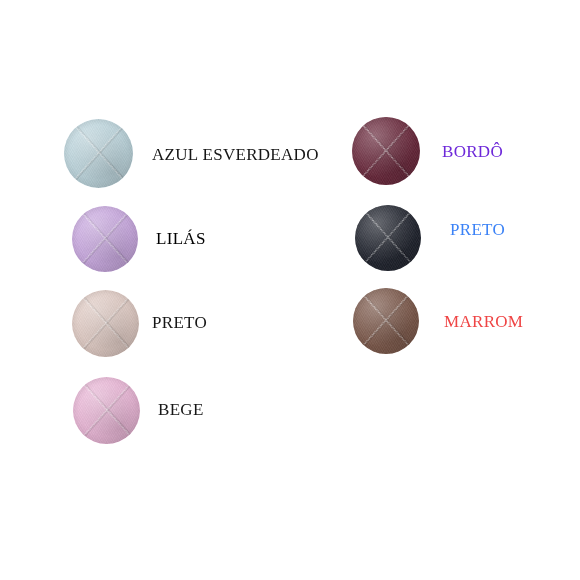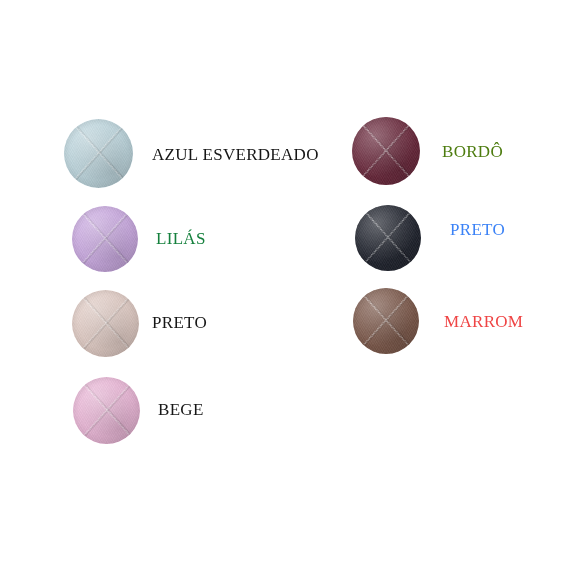--- a/index.html
+++ b/index.html
@@ -117,21 +117,21 @@
         <div class="disc-grain"></div>
         <div class="disc-quilt">
           <span class="seam-a"></span>
           <span class="seam-b"></span>
           <span class="seam-c"></span>
           <span class="seam-d"></span>
         </div>
         <div class="disc-shading"></div>
         <div class="disc-edge"></div>
       </div>
-      <div class="swatch-label" style="position: absolute; left: 156px; top: 229px; color: #15803d;">LILÁS</div>
+      <div class="swatch-label" style="position: absolute; left: 156px; top: 229px; color: #000000;">LILÁS</div>
     </div>
     <div class="swatch-row" style="left: 0px; top: 0px; width: 580px; height: 0px;">
       <div class="swatch-disc" style="position: absolute; left: 72px; top: 290px; width: 67px; height: 67px; background: rgb(224, 203, 196);">
         <div class="disc-grain"></div>
         <div class="disc-quilt">
           <span class="seam-a"></span>
           <span class="seam-b"></span>
           <span class="seam-c"></span>
           <span class="seam-d"></span>
         </div>
@@ -159,21 +159,21 @@
         <div class="disc-grain"></div>
         <div class="disc-quilt">
           <span class="seam-a"></span>
           <span class="seam-b"></span>
           <span class="seam-c"></span>
           <span class="seam-d"></span>
         </div>
         <div class="disc-shading"></div>
         <div class="disc-edge"></div>
       </div>
-      <div class="swatch-label" style="position: absolute; left: 442px; top: 142px; color: #4d7c0f;">BORDÔ</div>
+      <div class="swatch-label" style="position: absolute; left: 442px; top: 142px; color: #6d28d9;">BORDÔ</div>
     </div>
     <div class="swatch-row" style="left: 0px; top: 0px; width: 580px; height: 0px;">
       <div class="swatch-disc" style="position: absolute; left: 355px; top: 205px; width: 66px; height: 66px; background: rgb(34, 38, 48);">
         <div class="disc-grain"></div>
         <div class="disc-quilt">
           <span class="seam-a"></span>
           <span class="seam-b"></span>
           <span class="seam-c"></span>
           <span class="seam-d"></span>
         </div>

